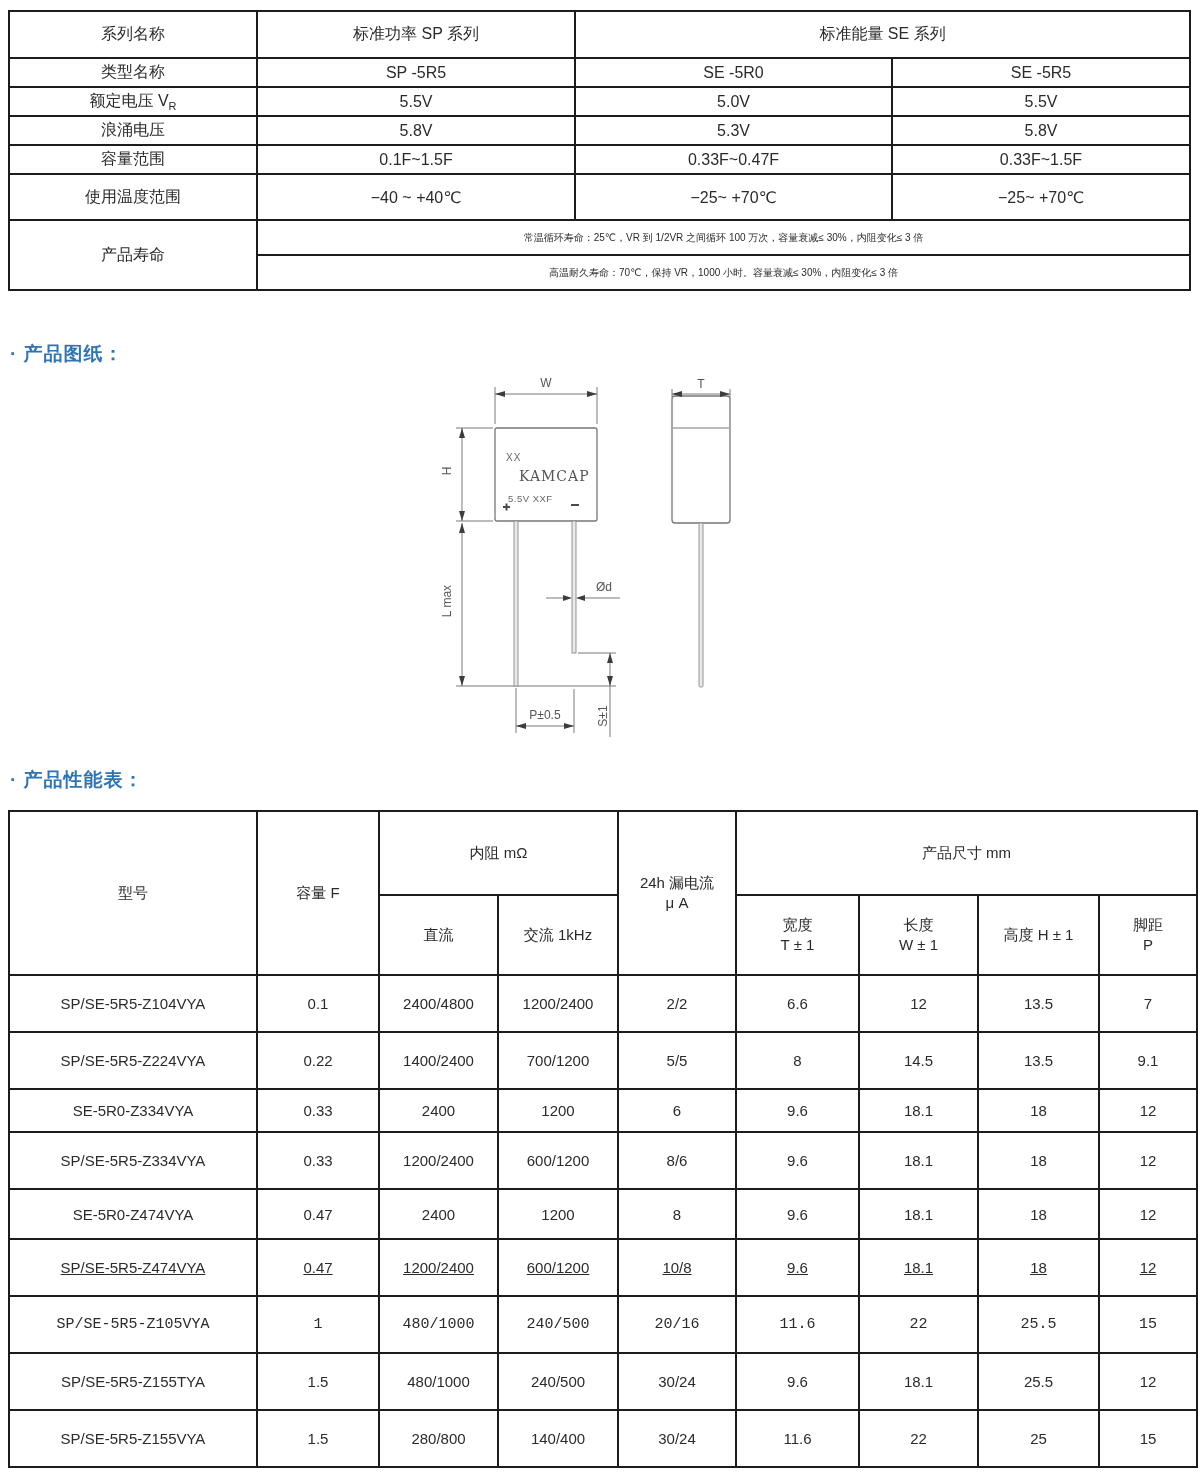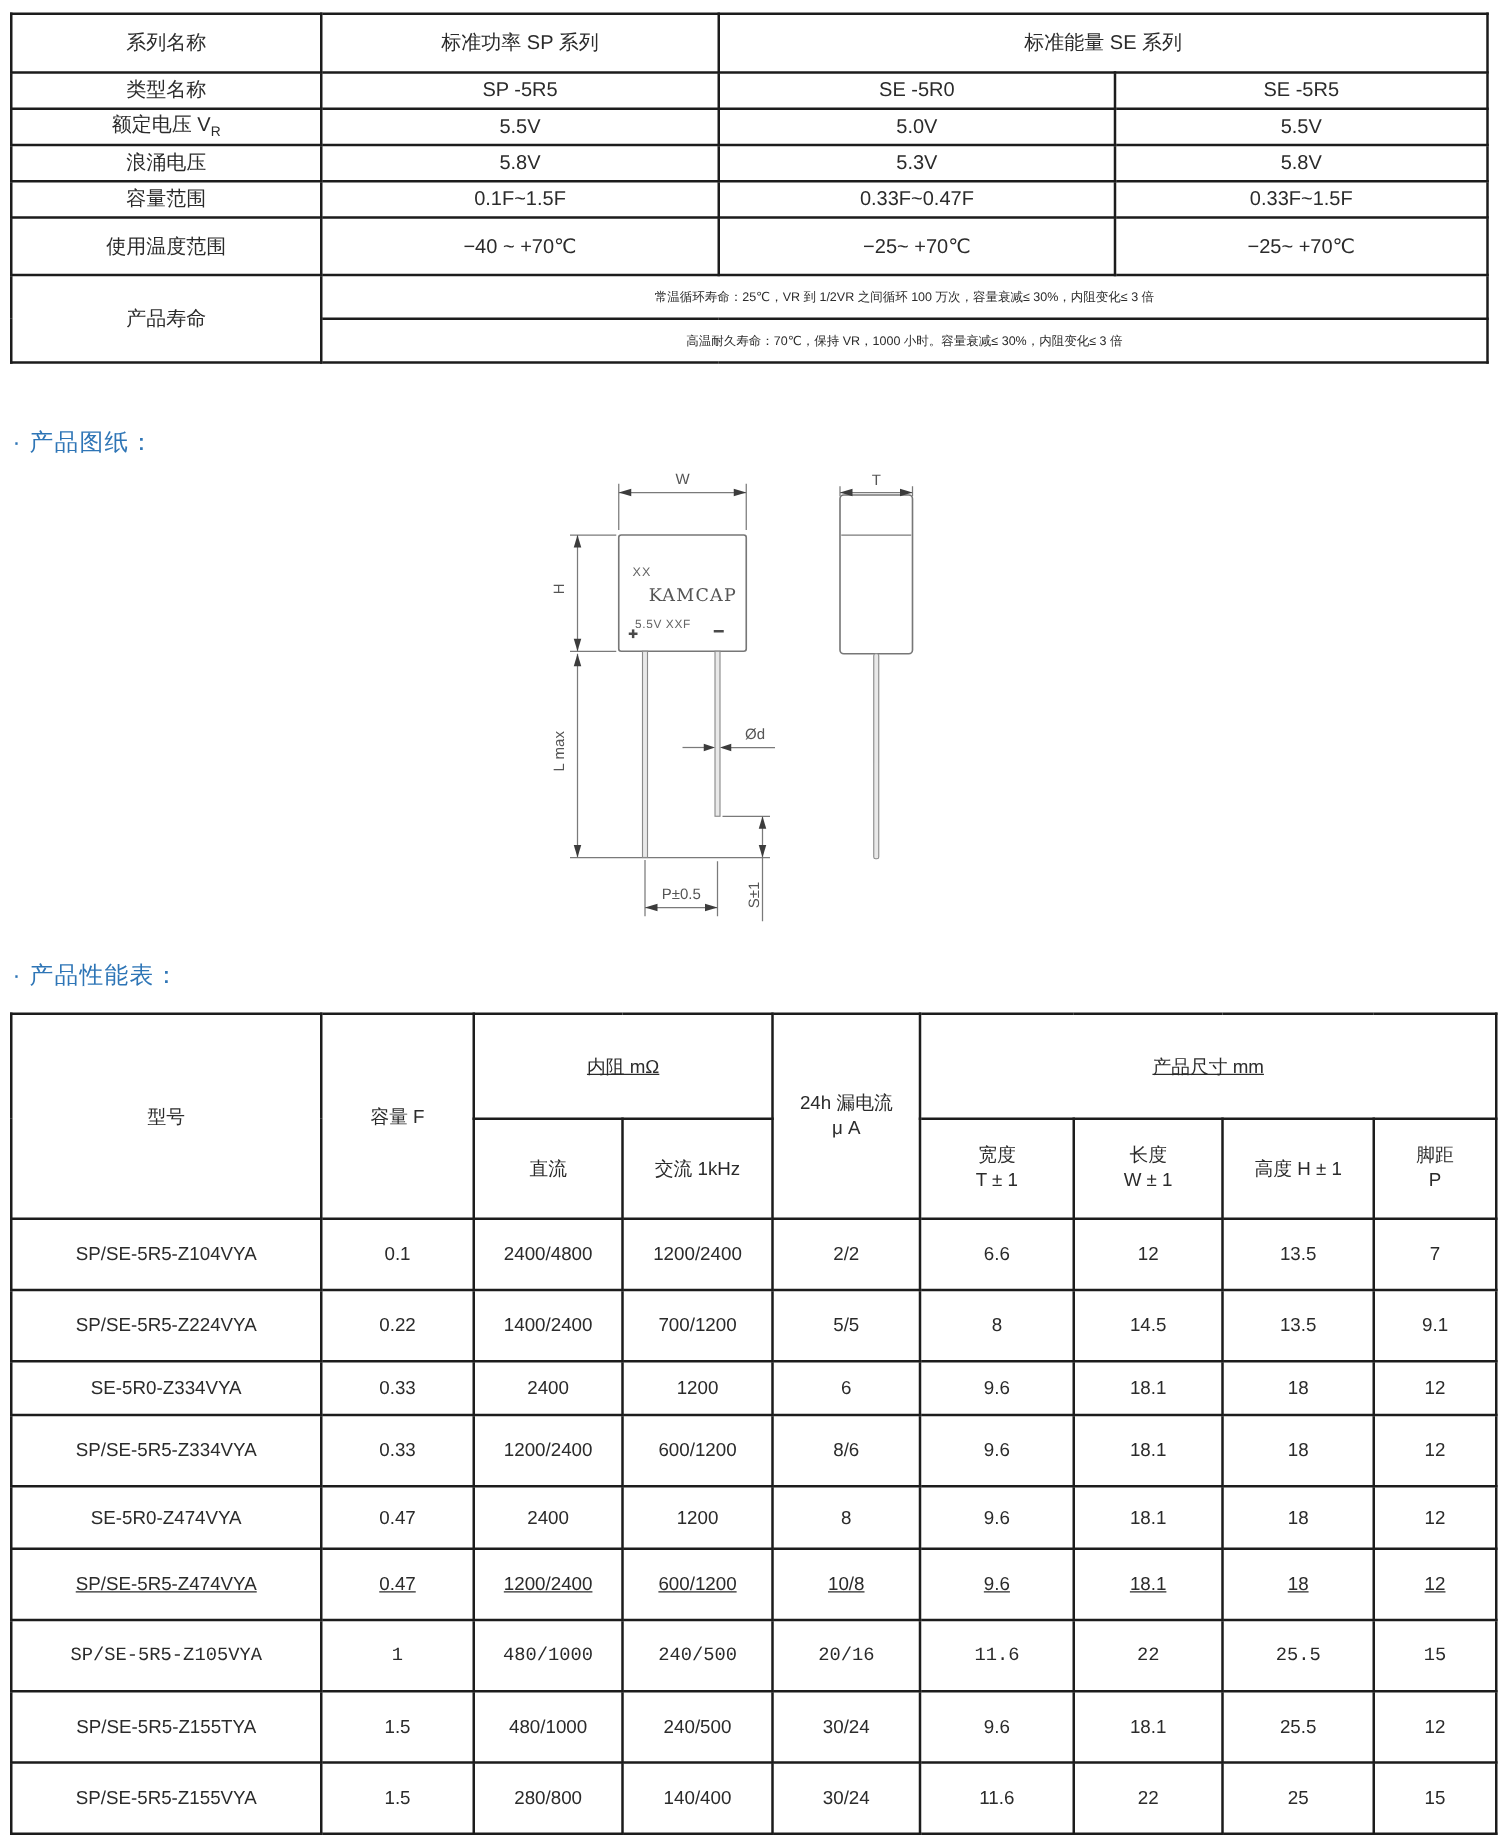--- a/index.html
+++ b/index.html
@@ -9,34 +9,34 @@
     color:#2b2b2b;
   }
   table{border-collapse:collapse;table-layout:fixed;background:#fff;}
   td,th{border:2px solid #1c1c1c;text-align:center;vertical-align:middle;
         padding:2px 4px;font-weight:normal;overflow:hidden;white-space:nowrap;}
   
   .spec-table{margin:10px 4px 0 8px;width:1181px;font-size:16px;}
   .spec-table td.life{font-size:10px;}
   .spec-table sub{font-size:11px;}
   
-  .section-heading{color:#2e75b6;font-size:19px;font-weight:normal;
+  .section-heading{color:#2e75b6;font-size:19px;font-weight:bold;
                    margin:15px 0 0 10px;letter-spacing:1px;}
   .h1{margin-top:50px;}
   .h2{margin-top:16px;}
   
   .drawing-wrap{margin-top:4px;margin-left:420px;width:380px;height:380px;}
   .dim-text{fill:#555;font-size:12px;font-family:"Liberation Sans","DejaVu Sans",sans-serif;}
   .body-text{fill:#666;font-family:"Liberation Sans","DejaVu Sans",sans-serif;}
   .brand-text{fill:#555;font-family:"DejaVu Serif","Liberation Serif",serif;letter-spacing:1px;}
   
   .perf-table{margin:17px 0 0 8px;width:1188px;font-size:15px;}
   .perf-table th{font-size:15px;}
   .perf-table .hrow2 th{height:74px;}
-  .perf-table thead .grp{height:78px;text-decoration:underline;}
+  .perf-table thead .grp{height:78px;}
   .two-line div{line-height:1.35;}
 </style>
 </head>
 <body>
 
 <table class="spec-table">
   <colgroup id="spec-cols">
       <col style="width: 248px;">
       <col style="width: 318px;">
       <col style="width: 317px;">
@@ -67,21 +67,21 @@
         <td>5.8V</td>
       </tr>
       <tr style="height: 29px;">
         <td>容量范围</td>
         <td>0.1F~1.5F</td>
         <td>0.33F~0.47F</td>
         <td>0.33F~1.5F</td>
       </tr>
       <tr style="height: 46px;">
         <td>使用温度范围</td>
-        <td>−40 ~ +70℃</td>
+        <td>−40 ~ +40℃</td>
         <td>−25~ +70℃</td>
         <td>−25~ +70℃</td>
       </tr>
       <tr style="height: 35px;">
         <td rowspan="2">产品寿命</td>
         <td colspan="3" class="life">常温循环寿命：25℃，VR 到 1/2VR 之间循环 100 万次，容量衰减≤ 30%，内阻变化≤ 3 倍</td>
       </tr>
       <tr style="height: 35px;">
         <td colspan="3" class="life">高温耐久寿命：70℃，保持 VR，1000 小时。容量衰减≤ 30%，内阻变化≤ 3 倍</td>
       </tr>

